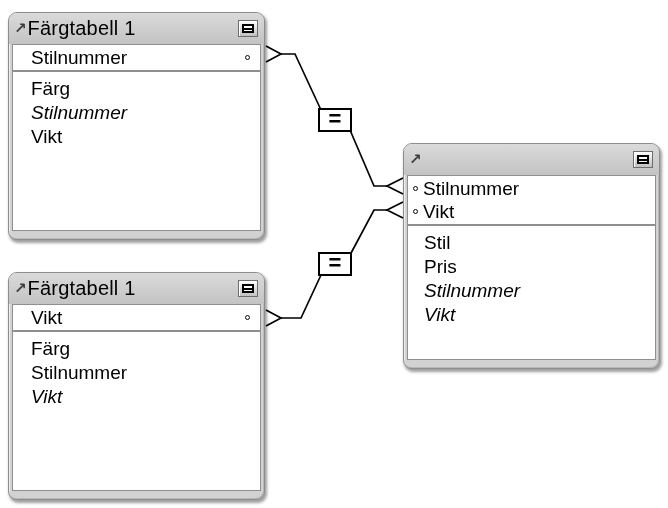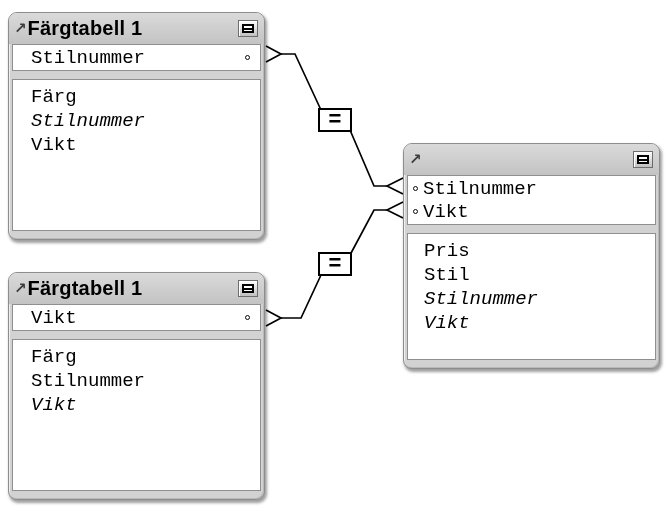--- a/index.html
+++ b/index.html
@@ -24,36 +24,36 @@
            display:flex; flex-direction:column; overflow:hidden; }
   .t0 { left:8px;   top:12px;  }
   .t1 { left:8px;   top:272px; }
   .t2 { left:403px; top:143px; height:226px; }
 
   .tbl-header { height:31px; flex:0 0 31px; display:flex; align-items:center;
                 padding:0 6px 0 5px;
                 background:linear-gradient(#dadada,#c3c3c3); }
   .ne-arrow { font-size:15px; font-weight:bold; color:#3c3c3c; margin-right:1px;
               transform:translateY(-1px); }
-  .tbl-title { font-size:20px; color:#000; white-space:nowrap; letter-spacing:.2px;font-weight:bold; }
+  .tbl-title { font-size:20px; color:#000; white-space:nowrap; letter-spacing:.2px; }
   .collapse-btn { margin-left:auto; width:20px; height:17px; flex:0 0 20px;
                   background:linear-gradient(#fefefe,#c0c0c0); border:1px solid #6d6d6d;
                   box-shadow:inset 1px 1px 0 #ffffff;
                   display:flex; align-items:center; justify-content:center; cursor:pointer; }
   .collapse-glyph { width:12px; height:9px; border:2px solid #000; background:#fff;
                     display:flex; align-items:center; }
   .glyph-bar { height:2px; width:100%; background:#000; }
 
   .key-area { margin:0 3px; background:#ffffff; border:1px solid #8f8f8f;
               padding:1px 0; }
-  .fields-area { margin:8px 3px 8px 3px; flex:1; background:#ffffff;
+  .fields-area { margin:0 3px 8px 3px; flex:1; background:#ffffff;
                  border:1px solid #8f8f8f; padding-top:5px; }
 
   .row { height:24px; display:flex; align-items:center; font-size:19px; color:#000;
-         white-space:nowrap;font-family:Liberation Mono, monospace; }
+         white-space:nowrap; }
   .key-row { height:23px; }
   .t0 .row, .t1 .row { padding-left:18px; }
   .t2 .row { padding-left:16px; }
   .t2 .key-row { padding-left:5px; }
   .italic { font-style:italic; }
 
   .ring { width:5px; height:5px; border:1.5px solid #0a0a0a; border-radius:50%;
           flex:0 0 5px; }
   .ring-right { margin-left:auto; margin-right:10px; }
   .ring-left { margin-right:5px; }
@@ -155,24 +155,24 @@
         <span class="ring ring-left"></span>
         <span class="fname">Stilnummer</span>
       </div>
       <div class="row key-row">
         <span class="ring ring-left"></span>
         <span class="fname">Vikt</span>
       </div>
     </div>
     <div class="fields-area">
       <div class="row">
-        <span>Pris</span>
+        <span>Stil</span>
       </div>
       <div class="row">
-        <span>Stil</span>
+        <span>Pris</span>
       </div>
       <div class="row italic">
         <span>Stilnummer</span>
       </div>
       <div class="row italic">
         <span>Vikt</span>
       </div>
     </div>
   </div>
 

